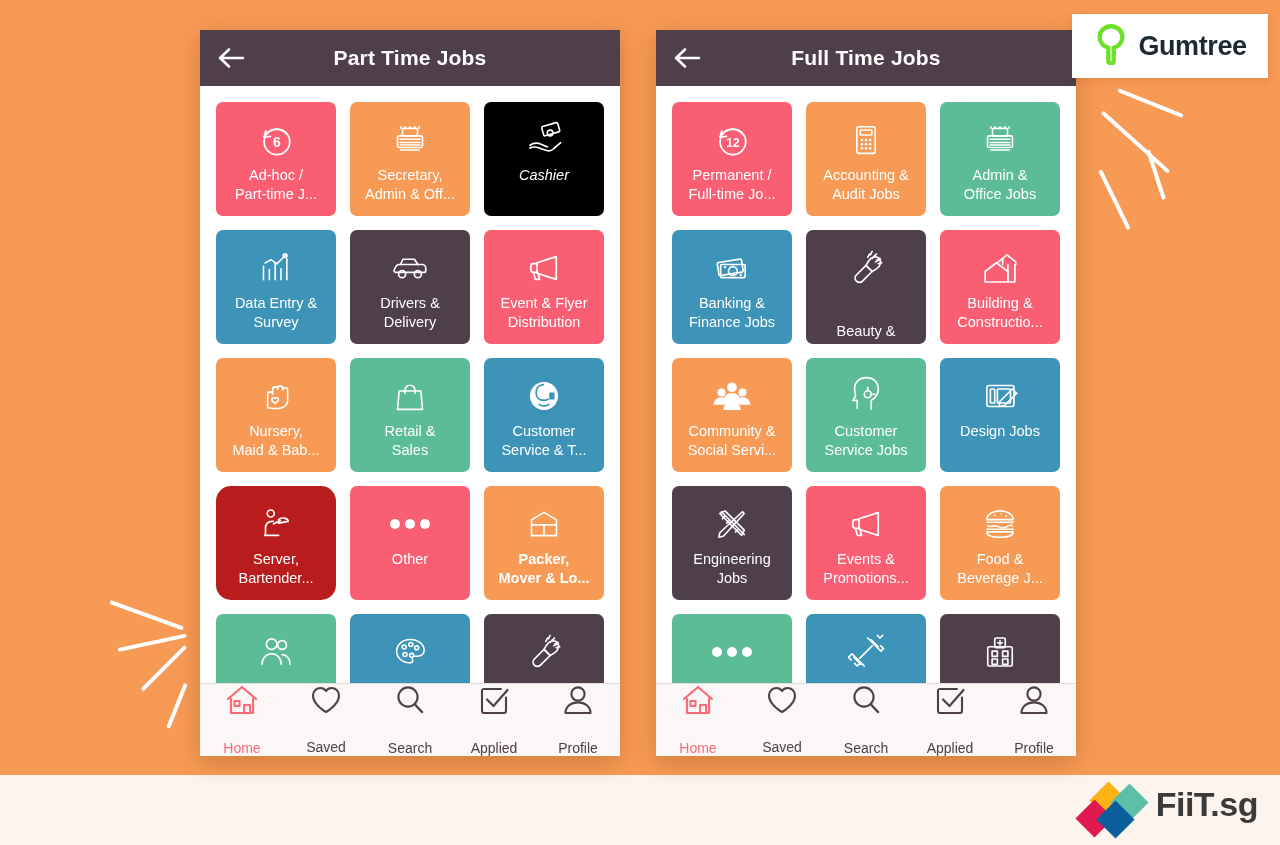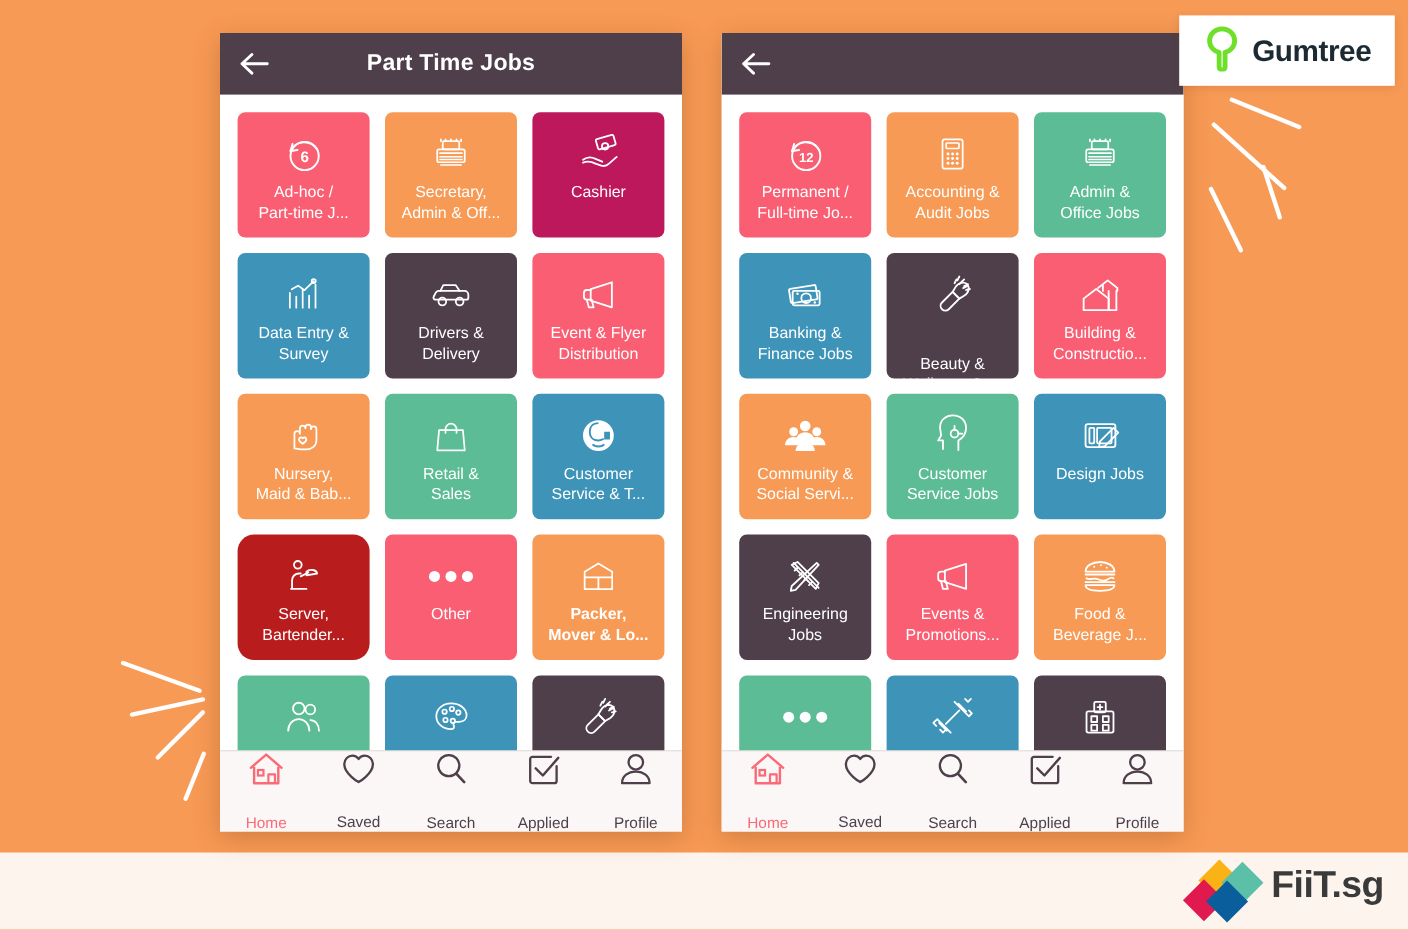--- a/index.html
+++ b/index.html
@@ -201,21 +201,21 @@
               <svg width="40" height="40" viewBox="0 0 48 48">
                 <rect x="9" y="19" width="30" height="14" rx="2" stroke="#fff" fill="none" stroke-width="1.9" stroke-linecap="round" stroke-linejoin="round"></rect>
                 <rect x="15" y="10" width="18" height="9" rx="1.6" stroke="#fff" fill="none" stroke-width="1.9" stroke-linecap="round" stroke-linejoin="round"></rect>
                 <path d="M13 36h22M12 23h24M12 27h24M12 30h24" stroke="#fff" fill="none" stroke-width="1.9" stroke-linecap="round" stroke-linejoin="round"></path>
                 <path d="M13 10v-2M18 8v2M24 8v2M30 8v2M35 8v2" stroke="#fff" fill="none" stroke-width="1.9" stroke-linecap="round" stroke-linejoin="round"></path>
               </svg>
             </div>
             <div class="tile-label">Secretary,
 Admin &amp; Off...</div>
           </div>
-          <div class="tile" style="background: #be185d;">
+          <div class="tile" style="background: #000000; font-style: italic;">
             <div class="tile-icon">
               <svg width="42" height="42" viewBox="0 0 48 48">
                 <path d="M8 30c4-3 9-3 13-1l7 3" stroke="#fff" fill="none" stroke-width="1.9" stroke-linecap="round" stroke-linejoin="round"></path>
                 <path d="M8 33c5-2 9-1 13 1l6 2c3 1 6 0 8-2l8-7" stroke="#fff" fill="none" stroke-width="1.9" stroke-linecap="round" stroke-linejoin="round"></path>
                 <rect x="21" y="9" width="19" height="11" rx="1.5" transform="rotate(-16 21 9)" stroke="#fff" fill="none" stroke-width="1.9" stroke-linecap="round" stroke-linejoin="round"></rect>
                 <circle cx="31" cy="16" r="3.3" stroke="#fff" fill="none" stroke-width="1.9" stroke-linecap="round" stroke-linejoin="round"></circle>
               </svg>
             </div>
             <div class="tile-label">Cashier</div>
           </div>
@@ -396,20 +396,21 @@
       </div>
   </div>
 
   <div class="phone" id="phone-right">
     <div class="phone-header">
       <div class="back-arrow">
         <svg width="28" height="22" viewBox="0 0 28 22" fill="none">
           <path d="M26 11H3M3 11L12 2.5M3 11L12 19.5" stroke="#fff" stroke-width="2.6" stroke-linecap="round" stroke-linejoin="round"></path>
         </svg>
       </div>
+      <div class="phone-title">Full Time Jobs</div>
     </div>
     <div class="grid-area">
       <div class="tile-grid" id="grid-right">
           <div class="tile" style="background: rgb(250, 94, 114);">
             <div class="tile-icon">
               <svg width="44" height="44" viewBox="0 0 48 48">
                 <circle cx="25" cy="26" r="14" stroke="#fff" fill="none" stroke-width="1.9" stroke-linecap="round" stroke-linejoin="round"></circle>
                 <path d="M13 14l-2 7 7-1" stroke="#fff" fill="none" stroke-width="1.9" stroke-linecap="round" stroke-linejoin="round"></path>
                 <path d="M11 21a15 15 0 0 1 26-2" stroke="#fff" fill="none" stroke-width="1.9" stroke-linecap="round" stroke-linejoin="round"></path>
                 <text x="25" y="32" text-anchor="middle" font-family="Liberation Sans, sans-serif" font-size="13" font-weight="bold" fill="#fff">12</text>

